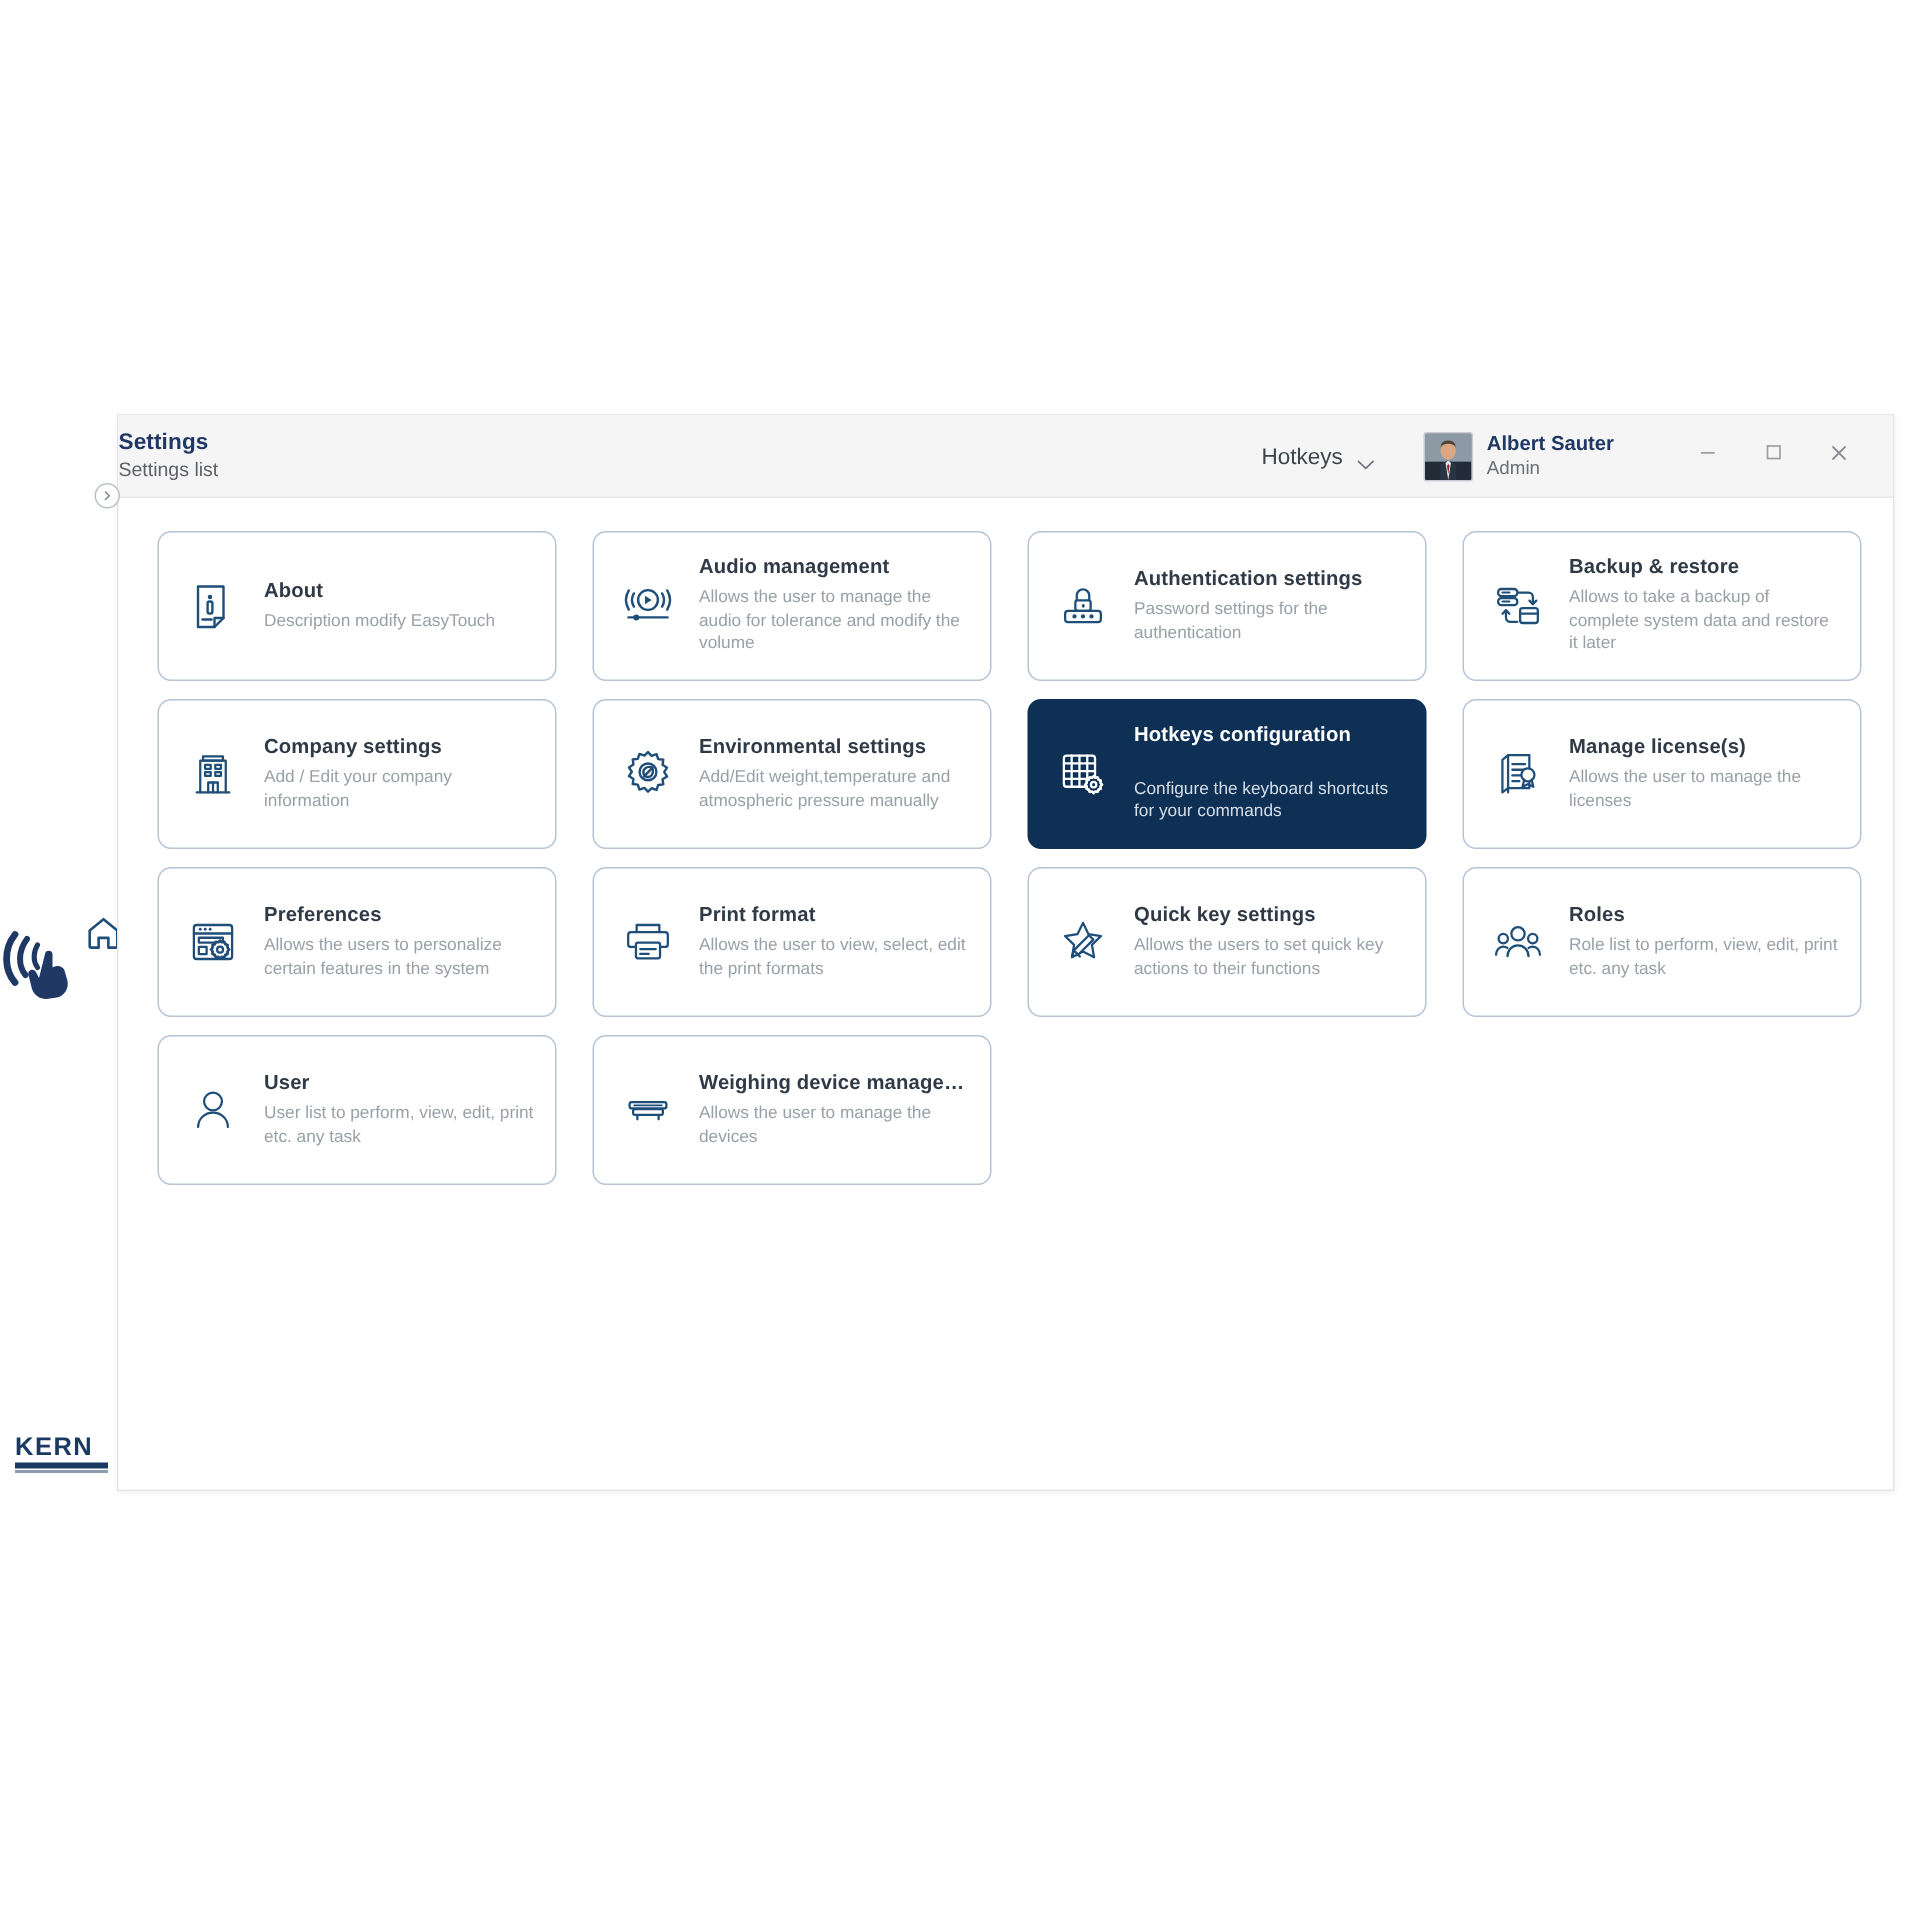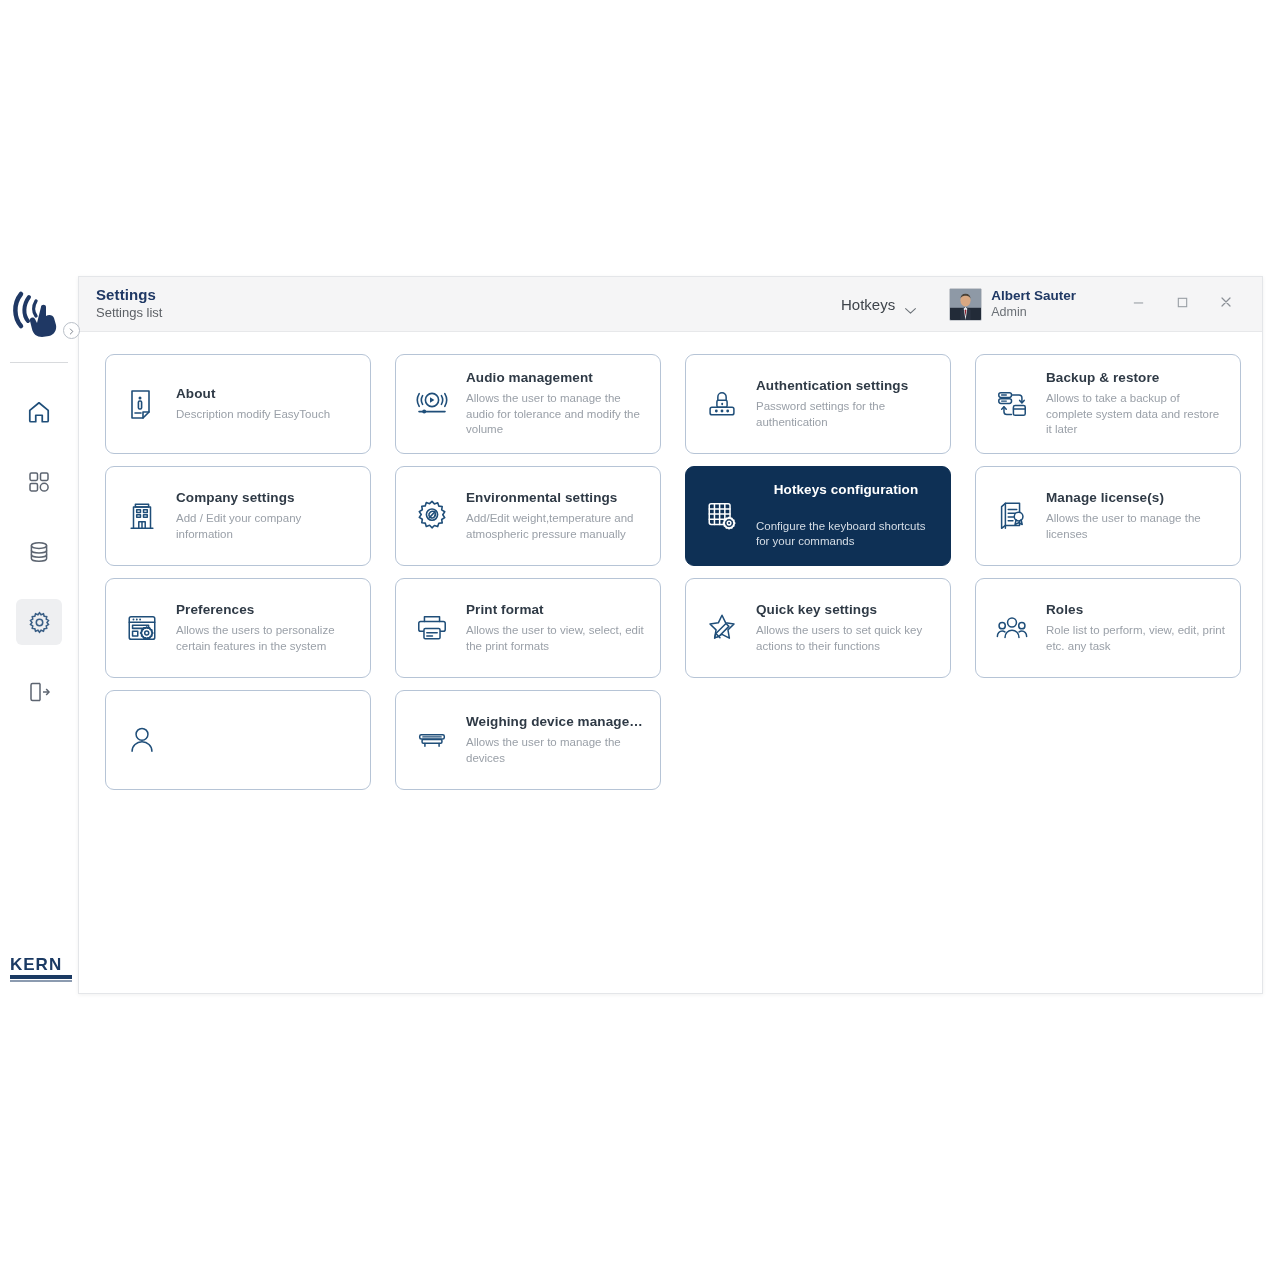--- a/index.html
+++ b/index.html
@@ -9,21 +9,21 @@
     font-family: "Liberation Sans", sans-serif;
     overflow: hidden;
   }
   #root { position: relative; width: 1280px; height: 1280px; background:#fff; }
 
   
   .rail {
     position: absolute; left: 0; top: 268px;
     width: 78px; height: 732px;
     background: #ffffff;
-    display: flex; flex-direction: column; align-items: center;
+    display: flex; flex-direction: row; align-items: center;
   }
   .rail-logo { margin-top: 18px; width: 56px; height: 56px; }
   .rail-divider {
     width: 58px; height: 1px; background: #d8dadd; margin: 20px 0 26px 0;
   }
   .rail-item {
     width: 46px; height: 46px; margin-bottom: 24px;
     display: flex; align-items: center; justify-content: center;
     border-radius: 6px;
   }
@@ -57,21 +57,21 @@
     background: #ffffff;
     border: 1px solid #e4e6e9;
     box-shadow: 0 1px 4px rgba(0,0,0,.06);
   }
   .titlebar {
     position: relative; height: 55px;
     background: #f5f5f6;
     border-bottom: 1px solid #e7e8ea;
     display: flex; align-items: center;
   }
-  .title-block { margin-left: 17px; }
+  .title-block { }
   .title-main {
     font-size: 15px; font-weight: 700; color: #1f3864; line-height: 1.15;
     letter-spacing: .1px;
   }
   .title-sub { font-size: 13px; color: #5d6166; line-height: 1.3; margin-top:2px;text-align:right; }
 
   .title-right {
     margin-left: auto; display: flex; align-items: center; height: 100%;
   }
   .lang {
@@ -111,21 +111,21 @@
   .card.selected {
     background: #0e3055; border-color: #0e3055;
   }
   .card-icon { flex: 0 0 40px; width:40px; height:40px; display:flex; align-items:center; justify-content:center; }
   .card-text { min-width:0; }
   .card-title {
     font-size: 13.5px; font-weight: 700; color: #2f3a46;
     letter-spacing: .1px; line-height: 1.2;
     white-space: nowrap; overflow:hidden; text-overflow: ellipsis;
   }
-  .card.selected .card-title { color: #ffffff; text-align: center; }
+  .card.selected .card-title { color: #ffffff; }
   .card-desc {
     font-size: 11.5px; color: #9aa0a8; line-height: 1.35; margin-top: 5px;
     max-width: 190px;
   }
   .card.selected .card-desc { color: #d5dde6; margin-top: 20px; }
   .ico { stroke: #1f4e79; fill: none; stroke-width: 1.6; stroke-linecap: round; stroke-linejoin: round; }
   .card.selected .ico { stroke: #ffffff; }
   .ico-f { fill: #1f4e79; }
 </style>
 </head>
@@ -485,20 +485,24 @@
           </div>
         </div>
 
         <div class="card">
           <div class="card-icon">
             <svg viewBox="0 0 36 36" width="34" height="34" class="ico">
               <circle cx="18" cy="12" r="6.3"></circle>
               <path d="M7.5 30 c0-5.8 4.7-10.2 10.5-10.2 S28.5 24.2 28.5 30"></path>
             </svg>
           </div>
+          <div class="card-text">
+            <div class="card-title">User</div>
+            <div class="card-desc">User list to perform, view, edit, print etc. any task</div>
+          </div>
         </div>
 
         <div class="card">
           <div class="card-icon">
             <svg viewBox="0 0 36 36" width="34" height="34" class="ico">
               <rect x="5" y="12.5" width="26" height="4.4" rx="1.6"></rect>
               <rect x="7.5" y="17.4" width="21" height="4" rx="1.2"></rect>
               <path d="M10.5 21.6 v3 M25.5 21.6 v3"></path>
               <path d="M8.2 14.7 H27.8" stroke-width="1.2"></path>
             </svg>

